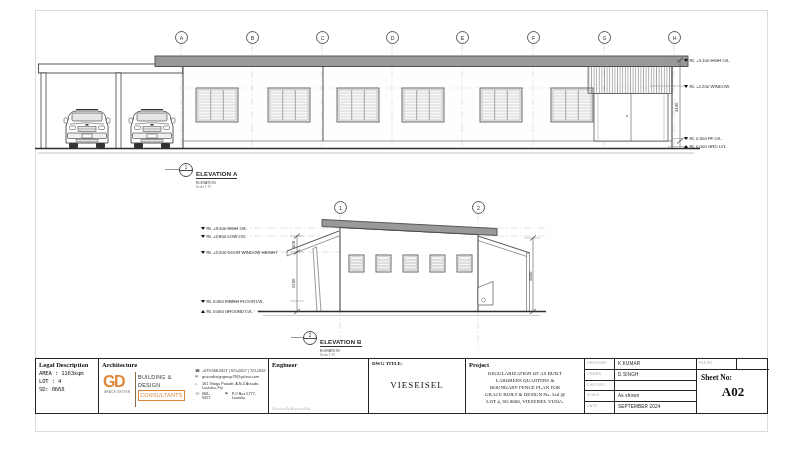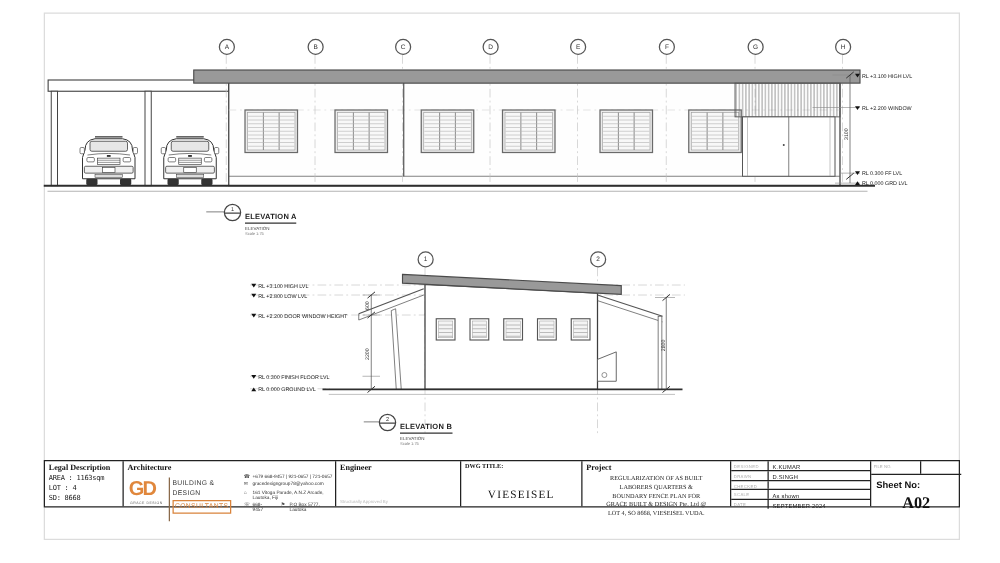--- a/index.html
+++ b/index.html
@@ -31,21 +31,21 @@
        background:#fff;z-index:3}
   .mkr .hline{position:absolute;left:0;right:0;top:50%;height:0.8px;background:#444}
   .mkr .num{position:absolute;width:100%;text-align:center;top:0.5px;font-size:4.5px;color:#333}
   .elabel{position:absolute;z-index:3}
   .elabel .t1{font-size:6px;font-weight:bold;color:#222;border-bottom:0.9px solid #333;
               padding-bottom:0.5px;letter-spacing:0.2px;display:inline-block}
   .elabel .t2{font-size:3.6px;color:#444;margin-top:1px}
   .elabel .t3{font-size:3.2px;color:#777}
 
   
-  #tblock{position:absolute;left:35px;top:368px;width:733px;height:38px;background:#fff;
+  #tblock{position:absolute;left:35px;top:358px;width:733px;height:56px;background:#fff;
           border:1.2px solid #222;display:flex;box-sizing:border-box;z-index:5}
   .tb-col{position:relative;border-right:1px solid #222;box-sizing:border-box;height:100%;flex:none}
   .tb-h{font-family:"Liberation Serif",serif;font-weight:bold;font-size:6.5px;color:#111;
         padding:2px 0 0 3px}
   .legal-line{font-family:"DejaVu Sans Mono",monospace;font-size:5.6px;color:#222;
               padding-left:3px;margin-top:2px;letter-spacing:-0.2px}
   .logo-mark{position:absolute;left:4px;top:15px;font-size:16px;font-weight:bold;color:#E0873C;
              letter-spacing:-1.5px;line-height:1}
   .logo-sub{position:absolute;left:5px;top:31px;font-size:2.8px;color:#666;letter-spacing:0.4px}
   .logo-div{position:absolute;left:36px;top:13px;height:35px;border-left:0.8px solid #8a6a4a}
@@ -62,21 +62,21 @@
   .proj-lines{position:absolute;top:11px;left:2px;right:2px;text-align:center;
               font-family:"Liberation Serif",serif;font-size:5px;line-height:1.4;color:#222}
   .mrow{display:flex;border-bottom:1px solid #222;box-sizing:border-box;height:11px}
   .mrow:last-child{border-bottom:none}
   .mlab{width:30px;border-right:1px solid #222;font-size:3.4px;color:#b0b0b0;
         padding:2px 0 0 2px;letter-spacing:0.3px;box-sizing:border-box}
   .mval{flex:1;font-size:4.6px;color:#222;padding:2px 0 0 3px;letter-spacing:0.2px}
   .srow-top{height:11px;border-bottom:1px solid #222;display:flex;box-sizing:border-box}
   .sfile{width:40px;border-right:1px solid #222;font-size:3.4px;color:#b0b0b0;
          padding:2px 0 0 2px;box-sizing:border-box}
-  .sheet-lab{font-family:Liberation Sans, sans-serif;font-weight:bold;font-size:7.5px;color:#111;
+  .sheet-lab{font-family:Liberation Serif, serif;font-weight:bold;font-size:7.5px;color:#111;
              padding:3px 0 0 4px}
   .sheet-no{font-family:"Liberation Serif",serif;font-weight:bold;font-size:13px;color:#111;
             text-align:center;margin-top:2px}
 </style>
 </head>
 <body>
 
 <div id="sheet">
   <div class="sborder"></div>
 

